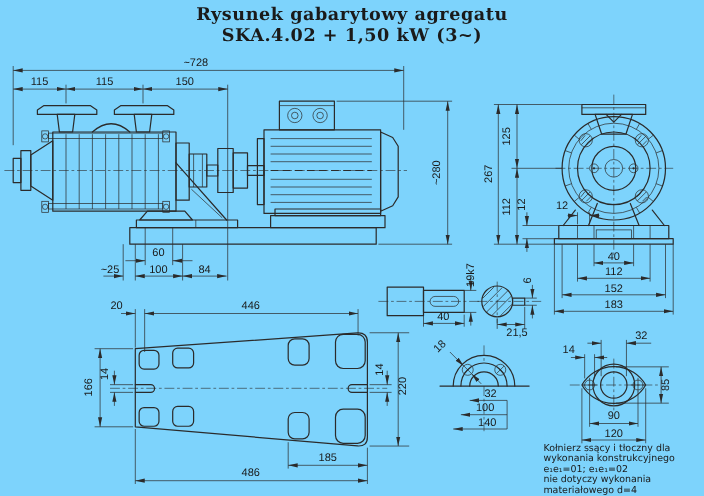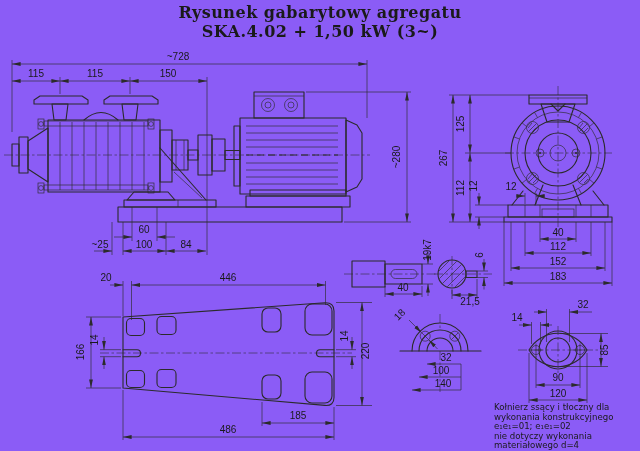--- a/index.html
+++ b/index.html
@@ -1,16 +1,16 @@
 <!DOCTYPE html>
 <html><head>
 <meta charset="utf-8">
 <style>
   html,body{margin:0;padding:0;background:#fff;}
-  #stage{position:relative;width:640px;height:451px;background:#8b5cf6;overflow:hidden;}
+  #stage{position:relative;width:640px;height:451px;background:#7dd3fc;overflow:hidden;}
   svg{position:absolute;left:0;top:0;}
   .o{stroke:#2b2b2b;stroke-width:1.1;fill:none;stroke-linejoin:round;stroke-linecap:round;}
   .t{stroke:#2b2b2b;stroke-width:0.65;fill:none;}
   .d{stroke:#2b2b2b;stroke-width:0.65;fill:none;}
   .cl{stroke:#2b2b2b;stroke-width:0.55;fill:none;stroke-dasharray:9 2.5 2.5 2.5;}
   .dash{stroke:#2b2b2b;stroke-width:1;fill:none;stroke-dasharray:7 4;}
   text{font-family:"Liberation Sans",sans-serif;fill:#1a1a1a;}
   .dm{font-size:10px;text-anchor:middle;}
   .ttl{font-family:"DejaVu Serif",serif;font-weight:bold;font-size:16px;text-anchor:middle;letter-spacing:.5px;}
   .note{font-family:"DejaVu Sans",sans-serif;font-size:8.6px;text-anchor:start;}

